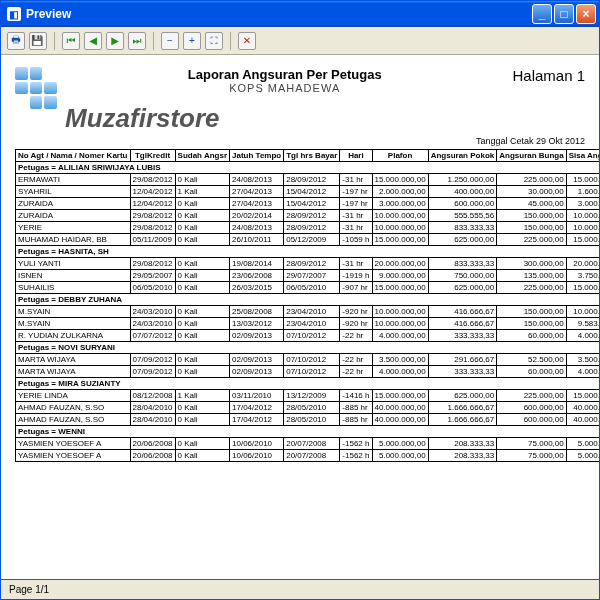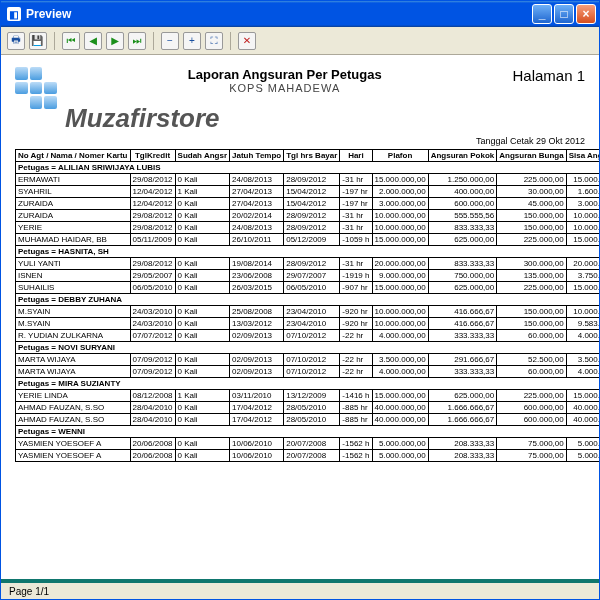--- a/index.html
+++ b/index.html
@@ -35,21 +35,21 @@
 
   table { width: 100%; border-collapse: collapse; font-size: 8px; }
   th, td { border: 1px solid #000; padding: 1px 2px; white-space: nowrap; overflow: hidden; }
   th { font-weight: bold; text-align: center; background: #fff; }
   .num { text-align: right; }
   .group-row td { font-weight: bold; background: #fff; }
   .c-agt { width: 90px; }
   .c-tgl { width: 50px; } .c-sud { width: 32px; } .c-jt { width: 50px; } .c-thb { width: 50px; } .c-hari { width: 30px; }
   .c-plaf { width: 62px; } .c-ap { width: 56px; } .c-ab { width: 52px; } .c-sa { width: 62px; }
 
-  .status { height: 20px; background: #ece9d8; border-top: 4px solid #0f766e; display: flex; align-items: center; padding: 0 8px; font-size: 10px; }
+  .status { height: 20px; background: #ece9d8; border-top: 1px solid #0f766e; display: flex; align-items: center; padding: 0 8px; font-size: 10px; }
 </style>
 </head>
 <body>
 
 <div class="window">
   <div class="titlebar">
     <div class="icon">◧</div>
     <div class="titlebar-title">Preview</div>
     <div class="win-btns">
       <div class="win-btn win-min">_</div>

